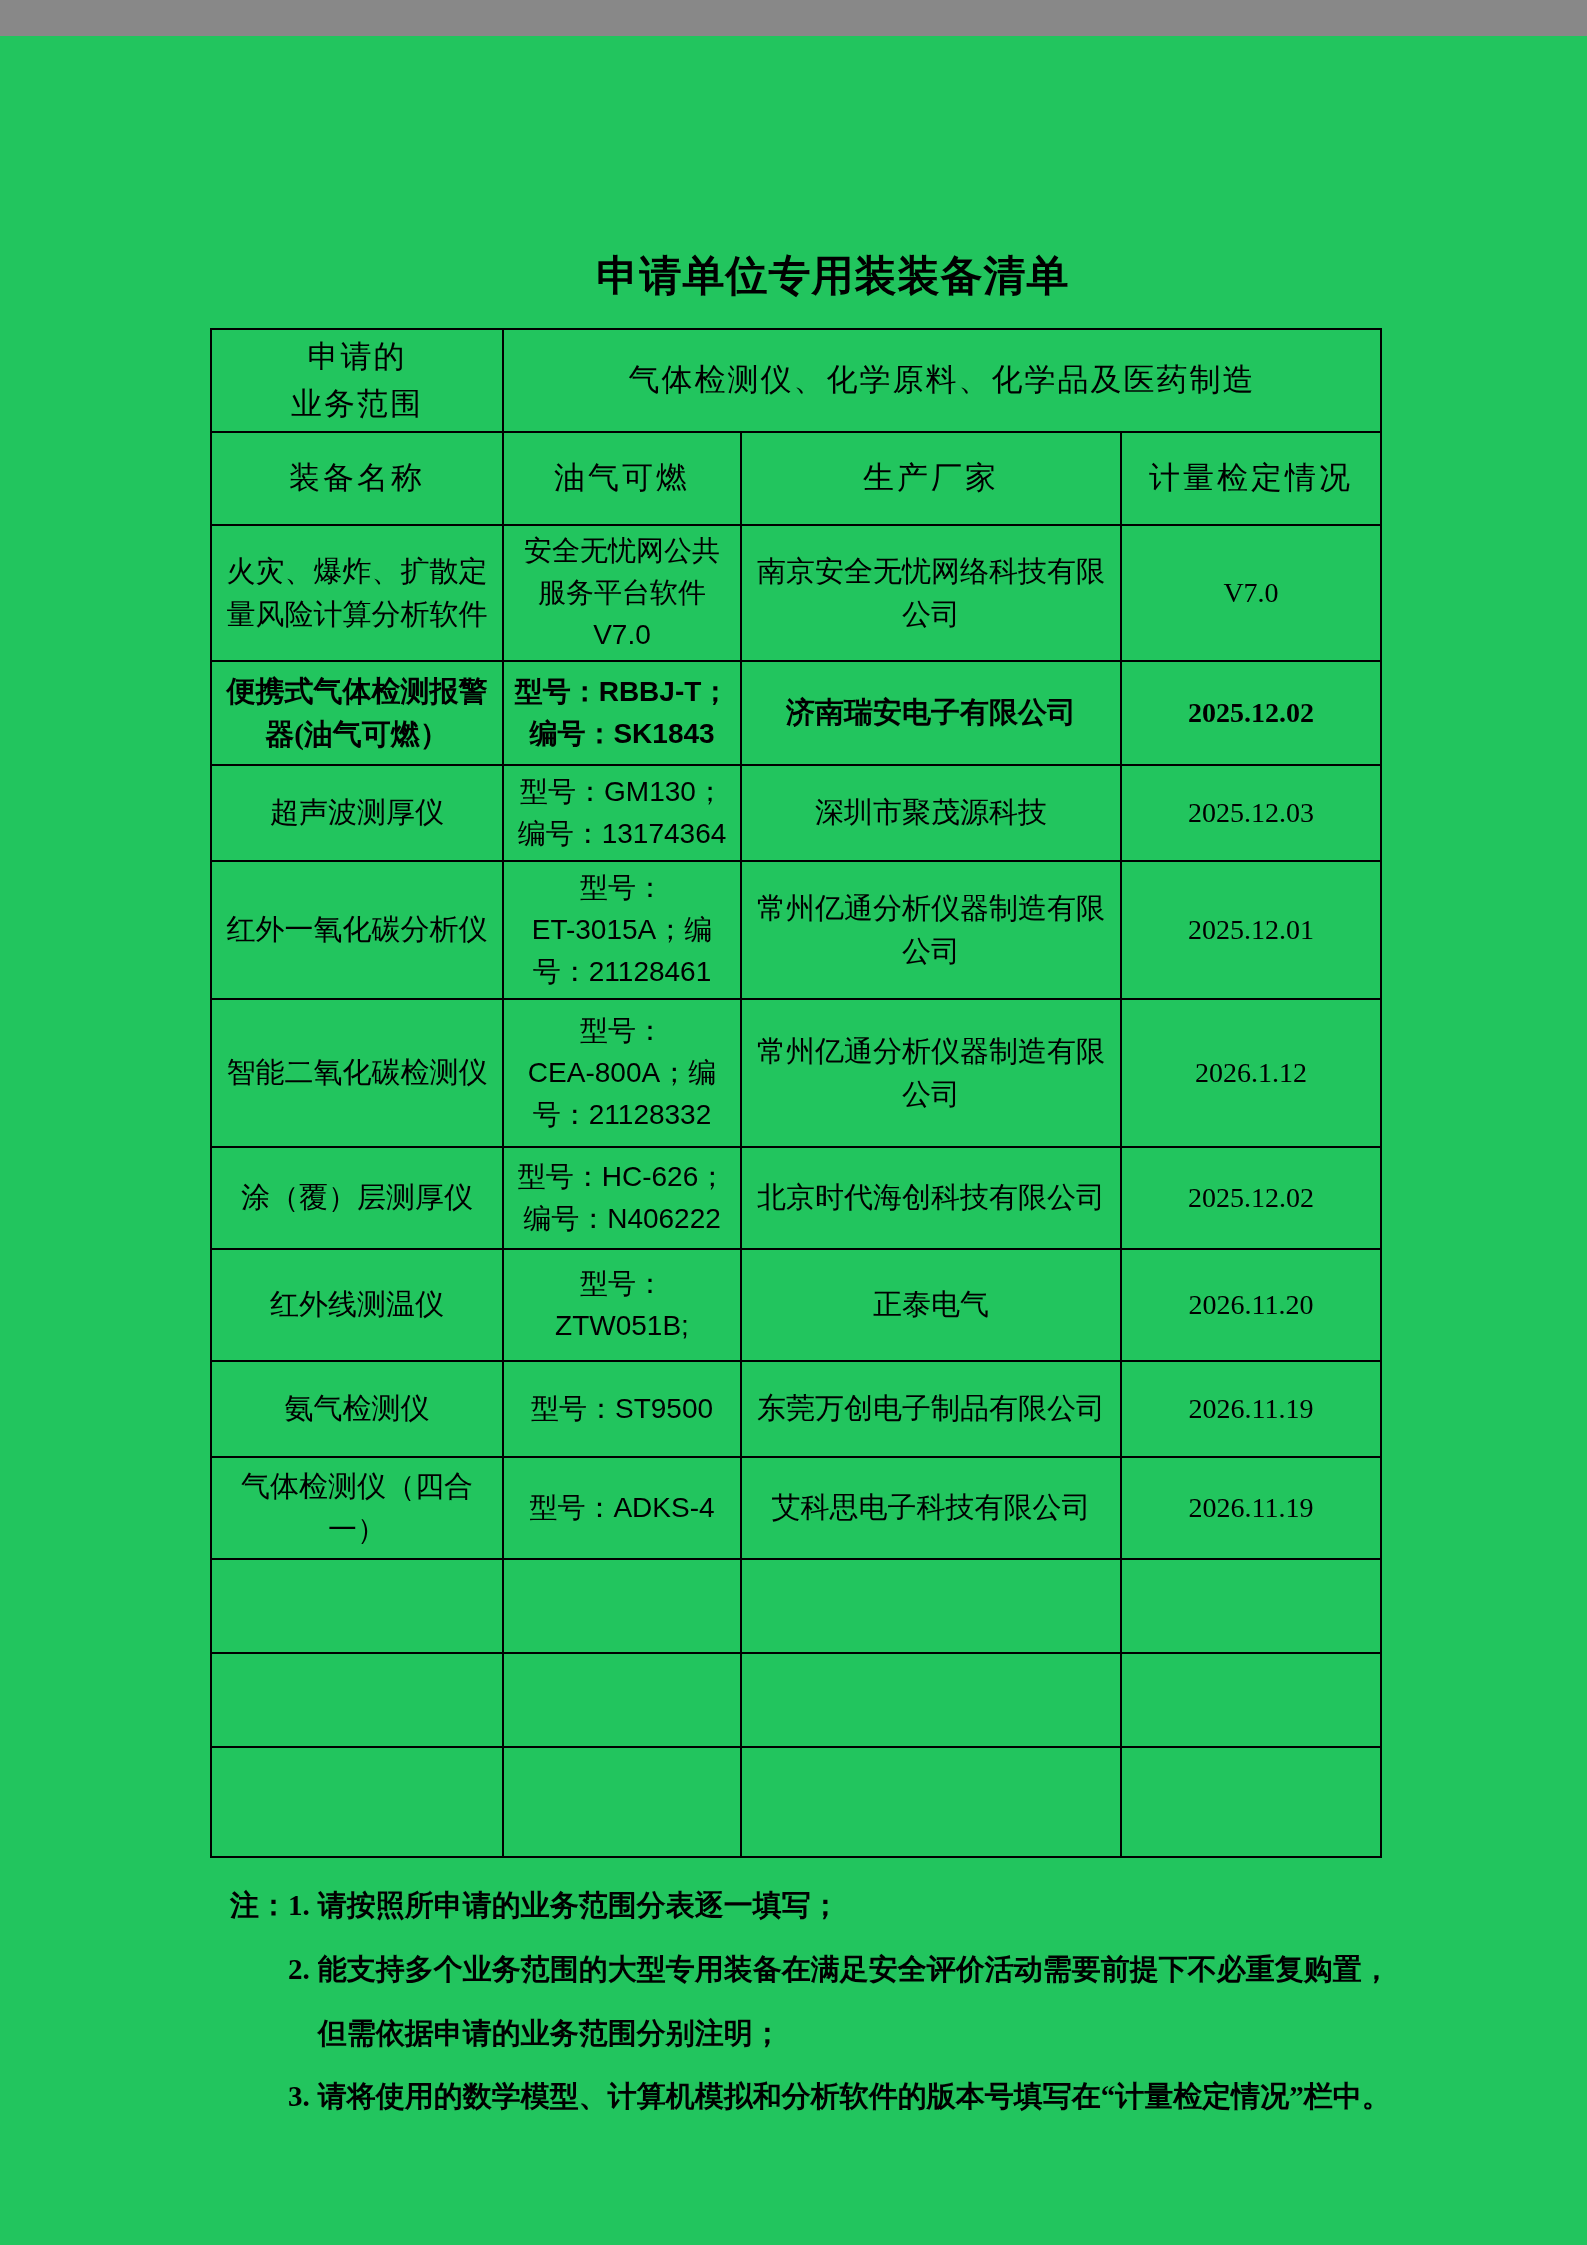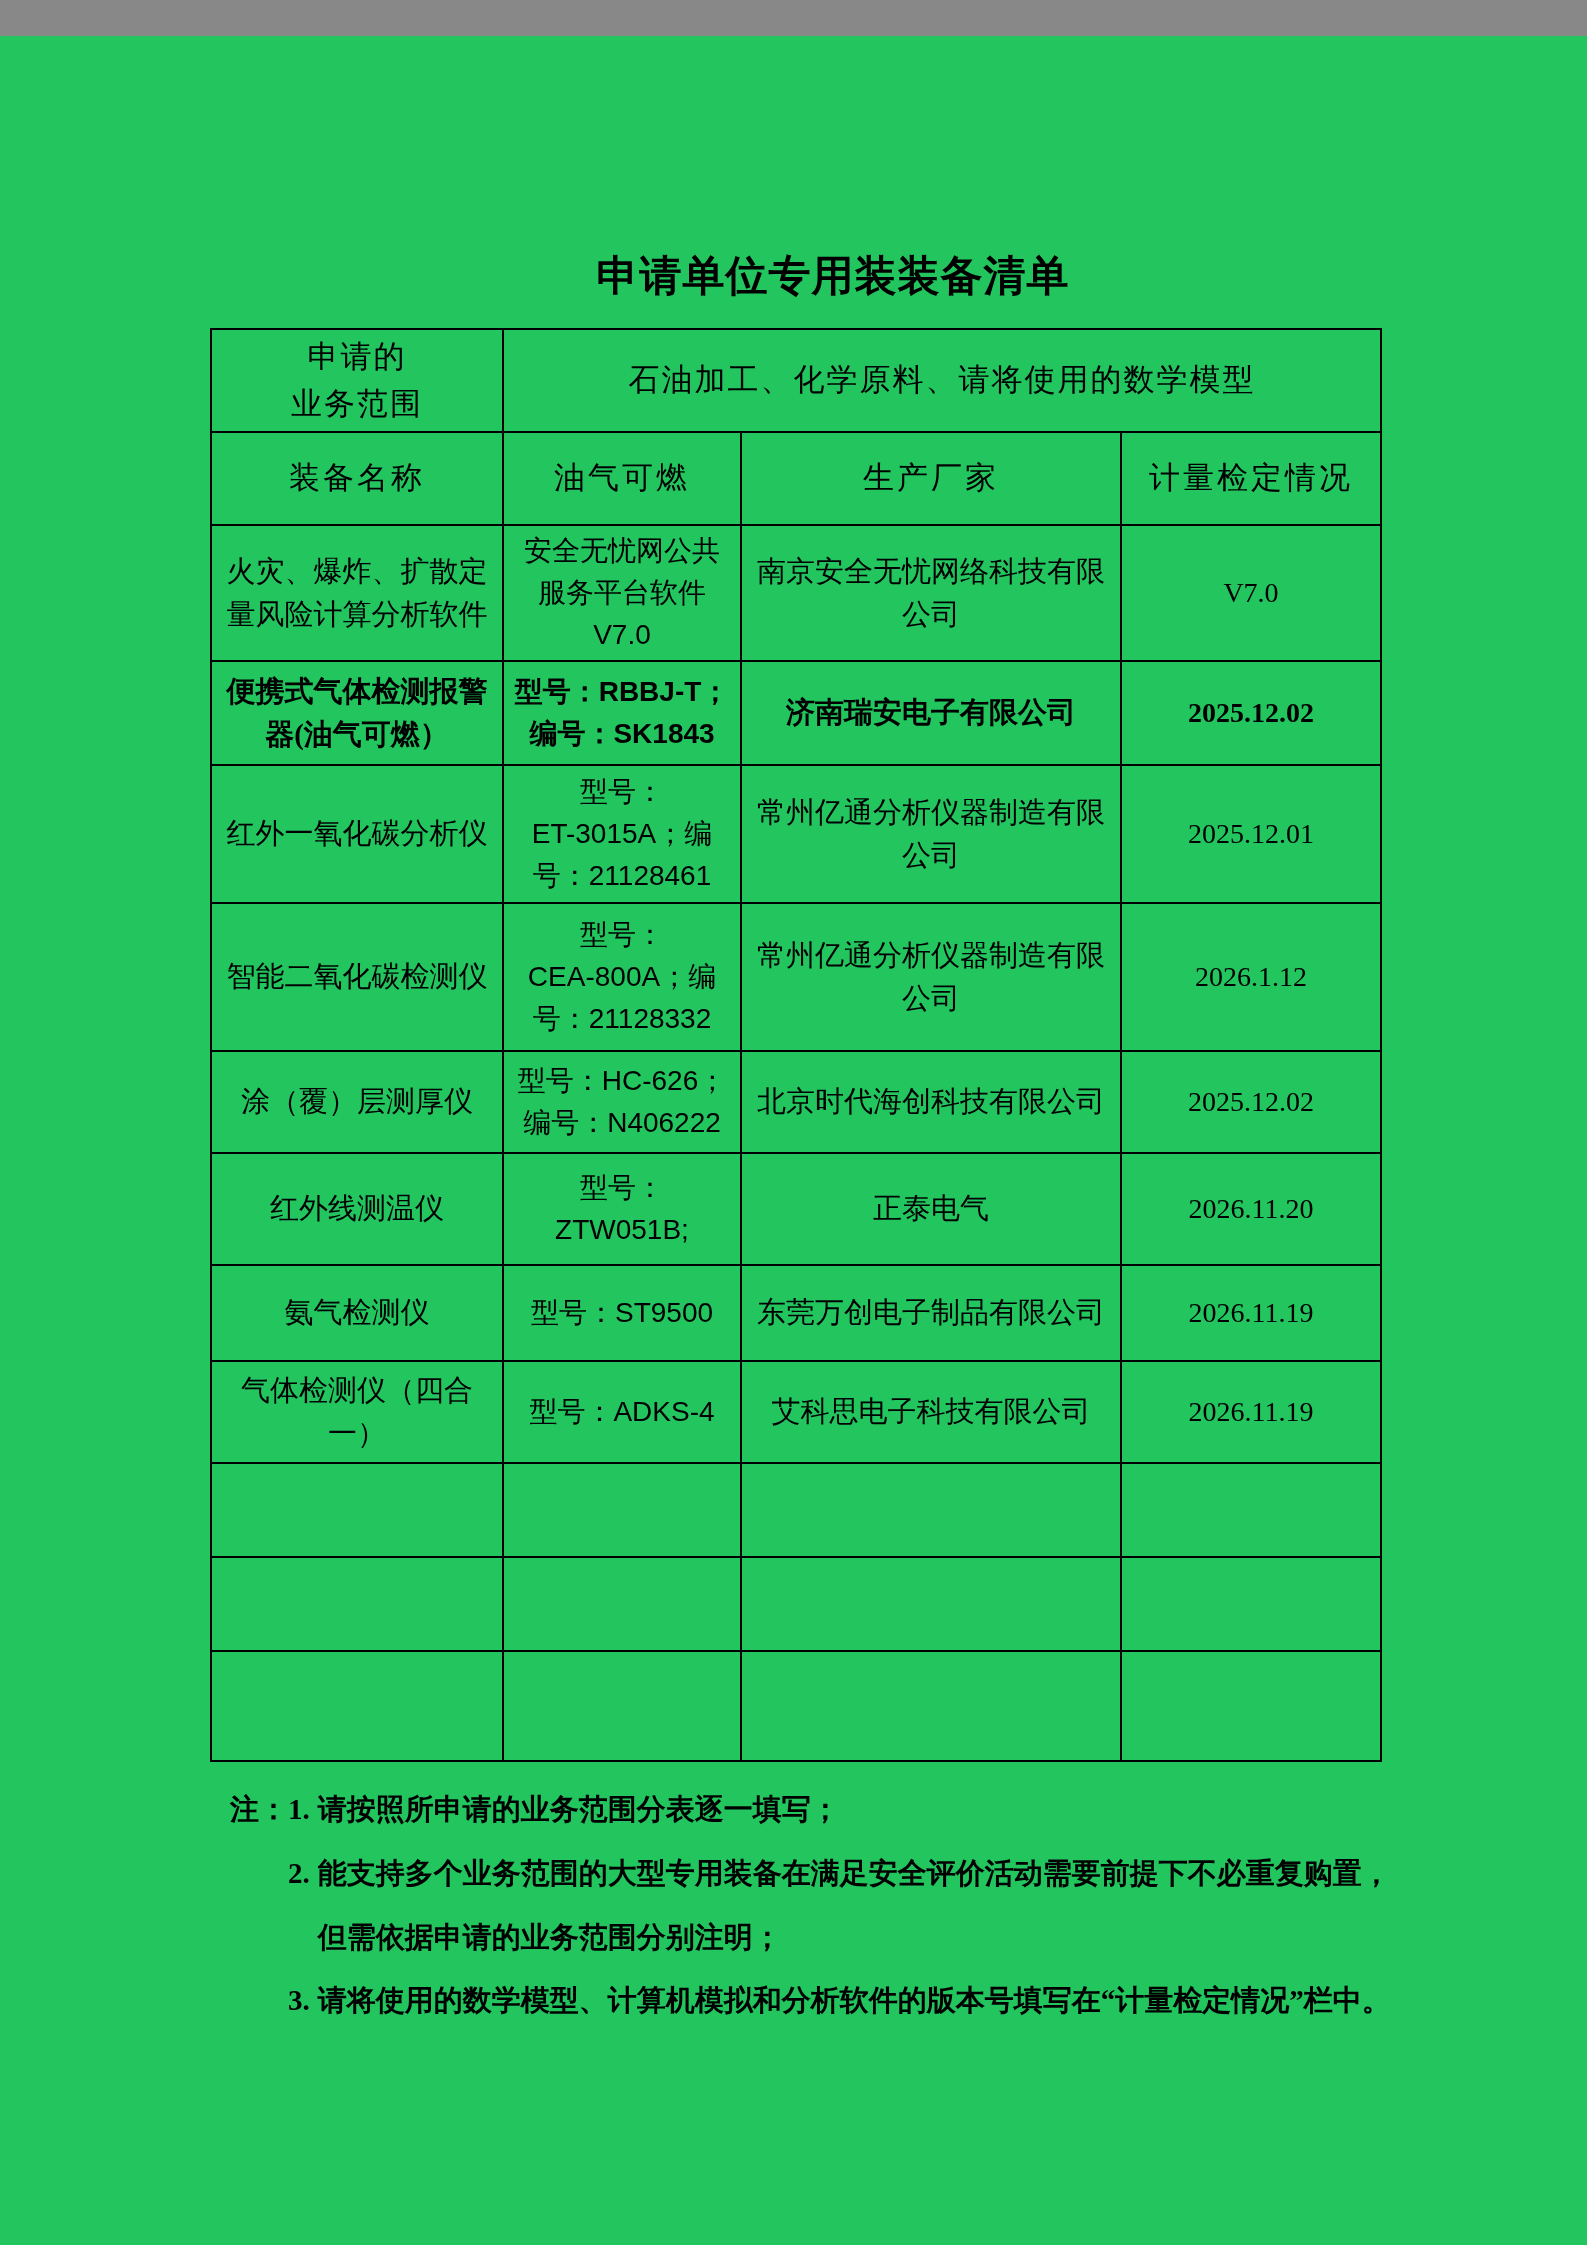--- a/index.html
+++ b/index.html
@@ -102,21 +102,21 @@
     <colgroup>
       <col class="c-name">
         <col class="c-spec">
         <col class="c-mfr">
         <col class="c-ver">
     </colgroup>
     <tbody>
       <tr class="r-scope" style="height:103px;">
         <td class="scope-label">申请的
 业务范围</td>
-        <td class="scope-value" colspan="3">石油加工、化学原料、请将使用的数学模型</td>
+        <td class="scope-value" colspan="3">气体检测仪、化学原料、化学品及医药制造</td>
       </tr>
       <tr class="r-header" style="height:93px;">
         <td>装备名称</td>
         <td>油气可燃</td>
         <td>生产厂家</td>
         <td>计量检定情况</td>
       </tr>
 
       <tr style="height:136px;">
         <td class="cell-name">火灾、爆炸、扩散定量风险计算分析软件</td>
@@ -126,20 +126,27 @@
         <td class="cell-mfr">南京安全无忧网络科技有限
 公司</td>
         <td class="cell-ver">V7.0</td>
       </tr>
       <tr style="height:104px;font-weight:bold;">
         <td class="cell-name">便携式气体检测报警器(油气可燃）</td>
         <td class="cell-spec">型号：RBBJ-T；
 编号：SK1843</td>
         <td class="cell-mfr">济南瑞安电子有限公司</td>
         <td class="cell-ver">2025.12.02</td>
+      </tr>
+      <tr style="height:96px;">
+        <td class="cell-name">超声波测厚仪</td>
+        <td class="cell-spec">型号：GM130；
+编号：13174364</td>
+        <td class="cell-mfr">深圳市聚茂源科技</td>
+        <td class="cell-ver">2025.12.03</td>
       </tr>
       <tr style="height:138px;">
         <td class="cell-name">红外一氧化碳分析仪</td>
         <td class="cell-spec">型号：
 ET-3015A；编
 号：21128461</td>
         <td class="cell-mfr">常州亿通分析仪器制造有限
 公司</td>
         <td class="cell-ver">2025.12.01</td>
       </tr>

